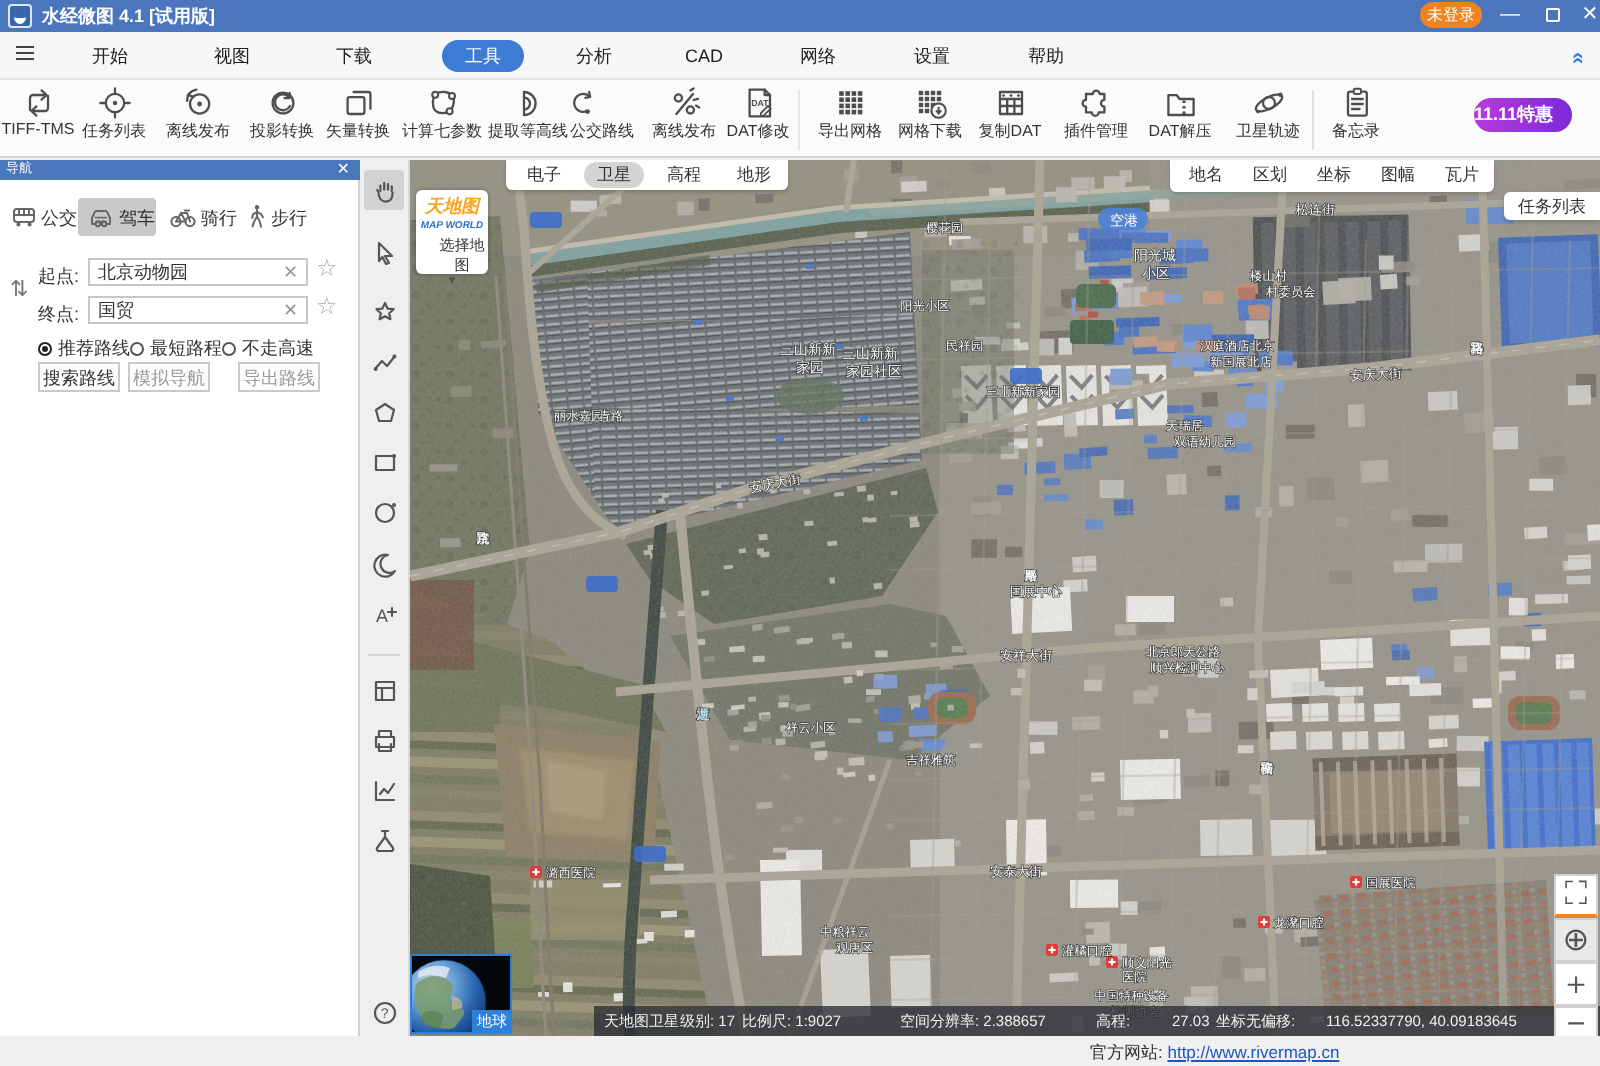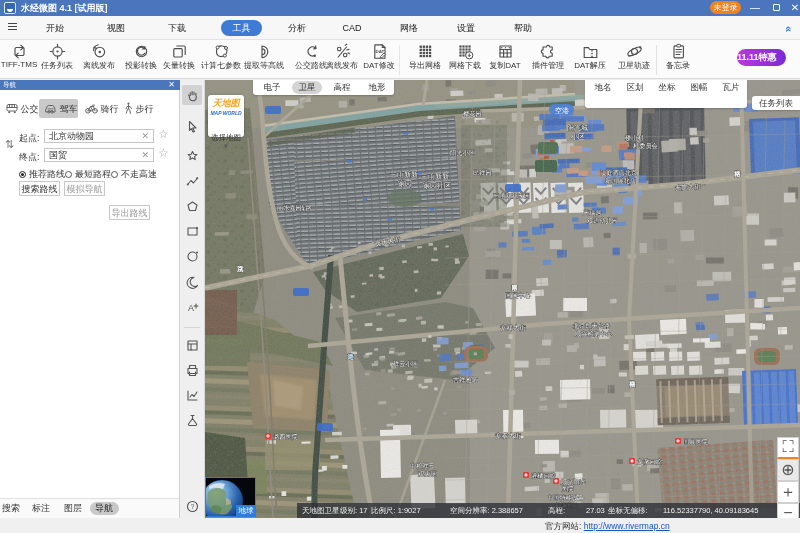--- a/index.html
+++ b/index.html
@@ -58,26 +58,26 @@
   .vicon svg { display:block; margin:2px auto; }
   #vsel { position:absolute; left:2px; top:5px; width:20px; height:20px; background:#d2d2d2; border-radius:2px; }
 
   
   #map { left:205px; top:80px; width:595px; height:438px; background:#8f8d84; overflow:hidden; }
 
   
   #selmap { position:absolute; left:3px; top:15px; width:36px; height:42px; background:#fff; border-radius:3px; box-shadow:0 0 2px rgba(0,0,0,.3); text-align:center; }
   #selmap .logo1 { color:#f5a623; font-weight:bold; font-size:9px; font-style:italic; margin-top:2px; }
   #selmap .logo2 { color:#2a6fd0; font-weight:bold; font-size:5px; font-style:italic; }
-  #selmap .t { font-size:7.5px; color:#333; margin-top:17px; }
+  #selmap .t { font-size:7.5px; color:#333; margin-top:2px;padding-left:10px; }
   #selmap .ar { color:#555; font-size:6px; }
   #mtypes { position:absolute; left:48px; top:0; width:141px; height:15px; background:#fff; border-radius:0 0 3px 3px; box-shadow:0 1px 2px rgba(0,0,0,.2); }
   .mtype { position:absolute; top:1px; width:30px; height:13px; font-size:8.5px; color:#333; text-align:center; line-height:13px; }
   .mtype.sel { background:#d4d4d4; border-radius:7px; }
-  #mlayers { position:absolute; left:380px; top:0; width:162px; height:28px; background:#fff; border-radius:0 0 3px 3px; box-shadow:0 1px 2px rgba(0,0,0,.2); }
+  #mlayers { position:absolute; left:380px; top:0; width:162px; height:16px; background:#fff; border-radius:0 0 3px 3px; box-shadow:0 1px 2px rgba(0,0,0,.2); }
   .mlayer { position:absolute; top:1px; width:32px; height:13px; font-size:8.5px; color:#333; text-align:center; line-height:13px; }
   #tasklist { position:absolute; left:547px; top:16px; width:48px; height:14px; background:#fff; border-radius:3px 0 0 3px; box-shadow:0 1px 2px rgba(0,0,0,.2); font-size:8.5px; color:#333; text-align:center; line-height:14px; }
 
   #earth { position:absolute; left:0px; top:397px; width:51px; height:40px; background:#04070c; border:1px solid #2e7fd8; }
   #earthlbl { position:absolute; left:31px; top:425px; width:20px; height:12px; background:#2e7fd8; color:#fff; font-size:7.5px; text-align:center; line-height:12px; }
   #status { position:absolute; left:92px; top:423px; width:503px; height:15px; background:rgba(43,46,52,.78); color:#f0f0f0; font-size:7.5px; line-height:15px; white-space:nowrap;text-align:right; }
   .zbtn { position:absolute; left:572px; width:22px; height:22px; background:#fff; border:1px solid #d0d0d0; color:#555; text-align:center; }
 
   .link { color:#1a56c4; text-decoration:underline; }
   #bottombar { left:0; top:518px; width:800px; height:15px; background:#f0f0f0; font-size:8.5px; color:#333; }
@@ -153,21 +153,21 @@
           <circle cx="11.8" cy="12.6" r="1.5" fill="#fbfbfb" stroke="#4e4e4e" stroke-width="1"></circle>
         </svg>
         <div class="tl">计算七参数</div>
       </div>
       <div class="tool" style="left:237px;width:54px;">
         <svg width="17" height="17" viewBox="0 0 17 17">
           <path d="M6 3 a5.8 5.8 0 0 1 0 11.6 M6 3 v11.6 M6 5.8 a3 3 0 0 1 0 6" stroke="#4e4e4e" stroke-width="1.15" fill="none" stroke-linecap="round" stroke-linejoin="round"></path>
         </svg>
         <div class="tl">提取等高线</div>
       </div>
-      <div class="tool" style="left:284px;width:54px;">
+      <div class="tool" style="left:263px;width:54px;text-align:right;">
         <svg width="17" height="17" viewBox="0 0 17 17">
           <path d="M11.5 12.5 a4.5 4.5 0 1 1 1 -7.5" stroke="#4e4e4e" stroke-width="1.15" fill="none" stroke-linecap="round" stroke-linejoin="round"></path>
           <path d="M12.5 3 l0.6 2.4 -2.4 0.5" stroke="#4e4e4e" stroke-width="1.15" fill="none" stroke-linecap="round" stroke-linejoin="round"></path>
           <circle cx="11.8" cy="12.8" r="1.2" fill="#4e4e4e"></circle>
         </svg>
         <div class="tl">公交路线</div>
       </div>
       <div class="tool" style="left:315px;width:54px;">
         <svg width="17" height="17" viewBox="0 0 17 17">
           <circle cx="5.2" cy="6" r="1.8" stroke="#4e4e4e" stroke-width="1.15" fill="none" stroke-linecap="round" stroke-linejoin="round"></circle>
@@ -303,30 +303,23 @@
     <div class="pinput" style="top:49px;">北京动物园<span class="x">✕</span></div>
     <div class="pstar" style="top:47px;">☆</div>
     <div class="plabel" style="left:19px; top:71px;">终点:</div>
     <div class="pinput" style="top:68px;">国贸<span class="x">✕</span></div>
     <div class="pstar" style="top:66px;">☆</div>
     <div class="pradio" style="left:19px;"><span class="rdot on"></span>推荐路线</div>
     <div class="pradio" style="left:65px;"><span class="rdot"></span>最短路程</div>
     <div class="pradio" style="left:111px;"><span class="rdot"></span>不走高速</div>
     <div class="pbtn" style="left:19px;">搜索路线</div>
     <div class="pbtn" style="left:64px; color:#999;">模拟导航</div>
-    <div class="pbtn" style="left:109px; color:#999;margin-top:24px;">导出路线</div>
+    <div class="pbtn" style="left:119px; color:#999;">导出路线</div>
   </div>
 
-  <div class="abs" id="ptabs">
-    <div id="btabsel"></div>
-    <div class="btab" style="left:-6px;">搜索</div>
-    <div class="btab" style="left:24px;">标注</div>
-    <div class="btab" style="left:56px;">图层</div>
-    <div class="btab" style="left:87px; color:#222;">导航</div>
-  </div>
 
   <div class="abs" id="vstrip">
       <div id="vsel"></div>
       <div class="vicon" style="top:7px;">
         <svg width="13" height="13" viewBox="0 0 13 13">
           <path d="M4.2 6.5 V3.8 M6.1 5.8 V2.6 M8 5.8 V3 M9.9 6.6 V4.2 M3.3 7.2 c-0.1 2.8 1.4 4.6 3.6 4.6 2.3 0 3.4-1.8 3.4-4.4 M3.3 7.2 L2.6 6" stroke="#555" stroke-width="1.1" fill="none" stroke-linecap="round" stroke-linejoin="round"></path>
         </svg>
       </div>
       <div class="vicon" style="top:38px;">
         <svg width="13" height="13" viewBox="0 0 13 13">

